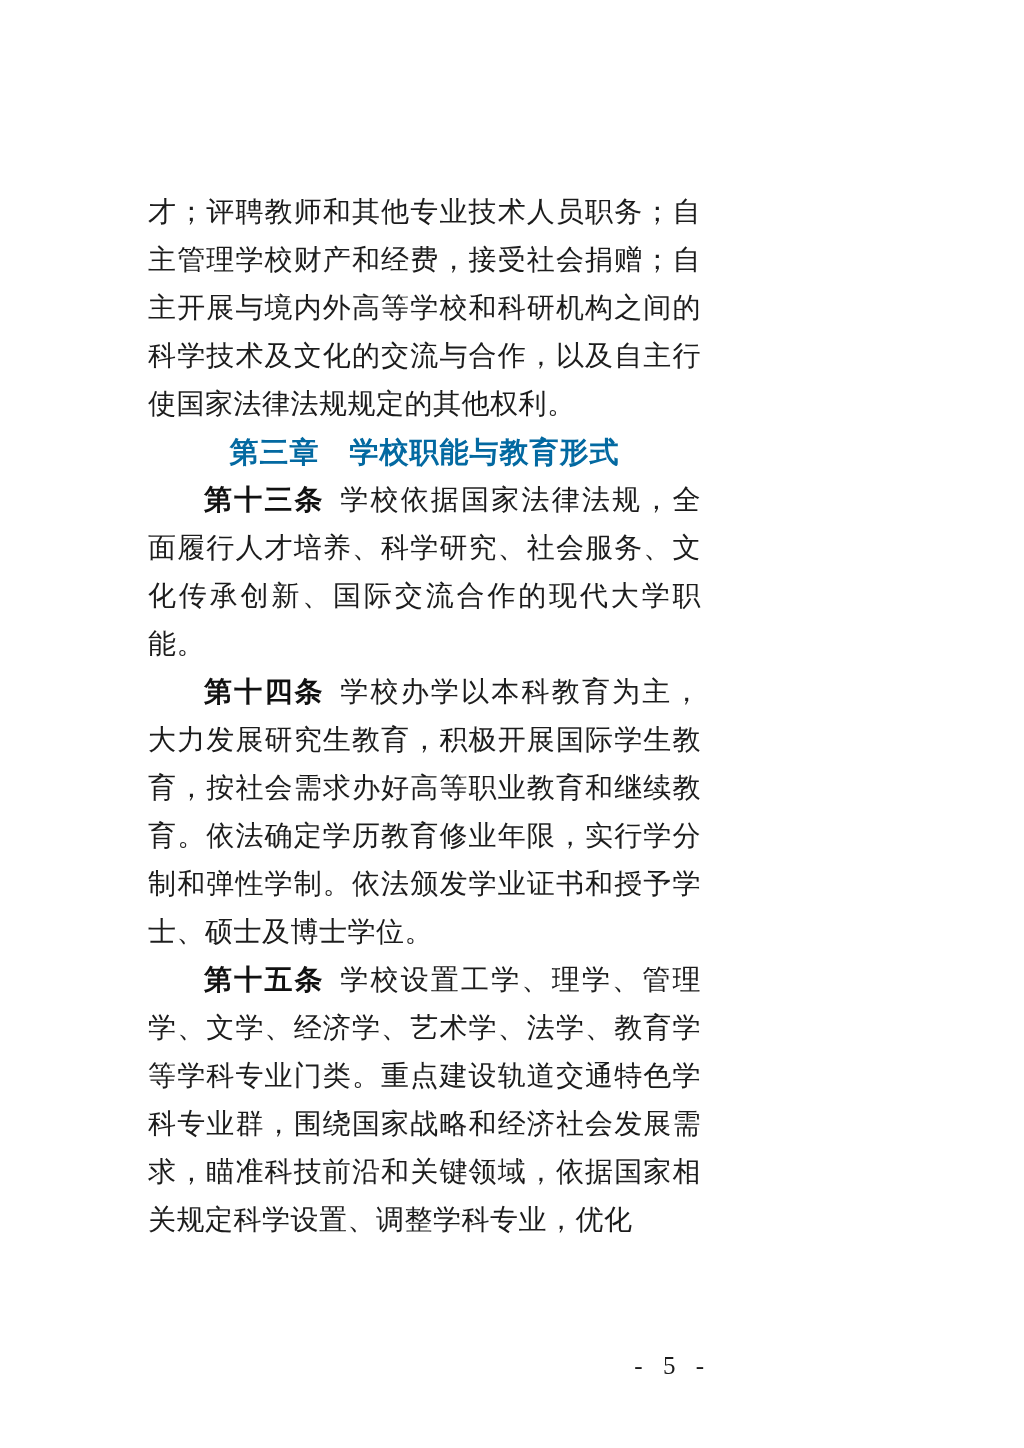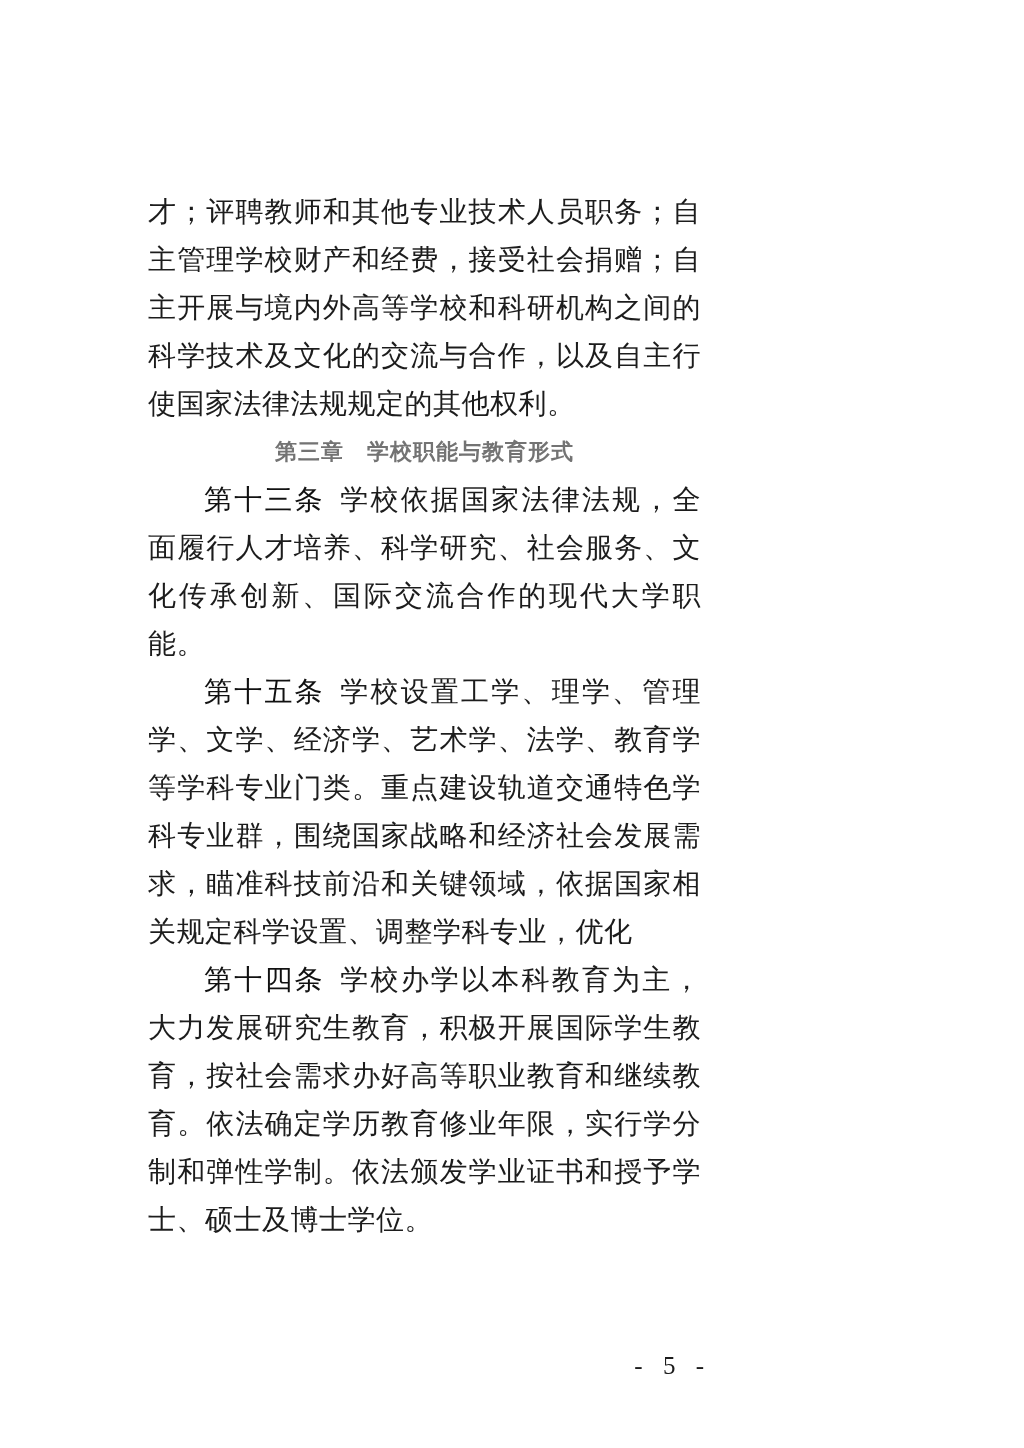--- a/index.html
+++ b/index.html
@@ -27,30 +27,30 @@
     font-size: 28px;
     line-height: 48px;
     text-align: justify;
     letter-spacing: 0.5px;
   }
   .indent {
     text-indent: 2em;
   }
   .chapter-heading {
     margin: 0;
-    font-size: 22px;
+    font-size: 29px;
     line-height: 48px;
     text-align: center;
     font-weight: bold;
     letter-spacing: 1px;
     font-family: "Liberation Sans", "DejaVu Sans", sans-serif;
-    color: #737373;
+    color: #0369a1;
   }
   .article-label {
-    font-weight: normal;
+    font-weight: bold;
     font-family: "Liberation Sans", "DejaVu Sans", sans-serif;
     margin-right: 0.55em;
     color: #111111;
   }
   .page-number {
     position: absolute;
     top: 1352px;
     right: 100px;
     font-size: 25px;
     letter-spacing: 7px;
@@ -66,22 +66,22 @@
   <p class="body-text">才；评聘教师和其他专业技术人员职务；自主管理学校财产和经费，接受社会捐赠；自主开展与境内外高等学校和科研机构之间的科学技术及文化的交流与合作，以及自主行使国家法律法规规定的其他权利。</p>
 
 
   <h2 class="chapter-heading">第三章　学校职能与教育形式</h2>
 
   <p class="body-text indent">
     <span class="article-label">第十三条</span><span>学校依据国家法律法规，全面履行人才培养、科学研究、社会服务、文化传承创新、国际交流合作的现代大学职能。</span>
   </p>
 
   <p class="body-text indent">
-    <span class="article-label">第十五条</span><span>学校设置工学、理学、管理学、文学、经济学、艺术学、法学、教育学等学科专业门类。重点建设轨道交通特色学科专业群，围绕国家战略和经济社会发展需求，瞄准科技前沿和关键领域，依据国家相关规定科学设置、调整学科专业，优化</span>
+    <span class="article-label">第十四条</span><span>学校办学以本科教育为主，大力发展研究生教育，积极开展国际学生教育，按社会需求办好高等职业教育和继续教育。依法确定学历教育修业年限，实行学分制和弹性学制。依法颁发学业证书和授予学士、硕士及博士学位。</span>
   </p>
 
   <p class="body-text indent">
-    <span class="article-label">第十四条</span><span>学校办学以本科教育为主，大力发展研究生教育，积极开展国际学生教育，按社会需求办好高等职业教育和继续教育。依法确定学历教育修业年限，实行学分制和弹性学制。依法颁发学业证书和授予学士、硕士及博士学位。</span>
+    <span class="article-label">第十五条</span><span>学校设置工学、理学、管理学、文学、经济学、艺术学、法学、教育学等学科专业门类。重点建设轨道交通特色学科专业群，围绕国家战略和经济社会发展需求，瞄准科技前沿和关键领域，依据国家相关规定科学设置、调整学科专业，优化</span>
   </p>
 
   <div class="page-number">- 5 -</div>
 
 </div>
 
 </body></html>

